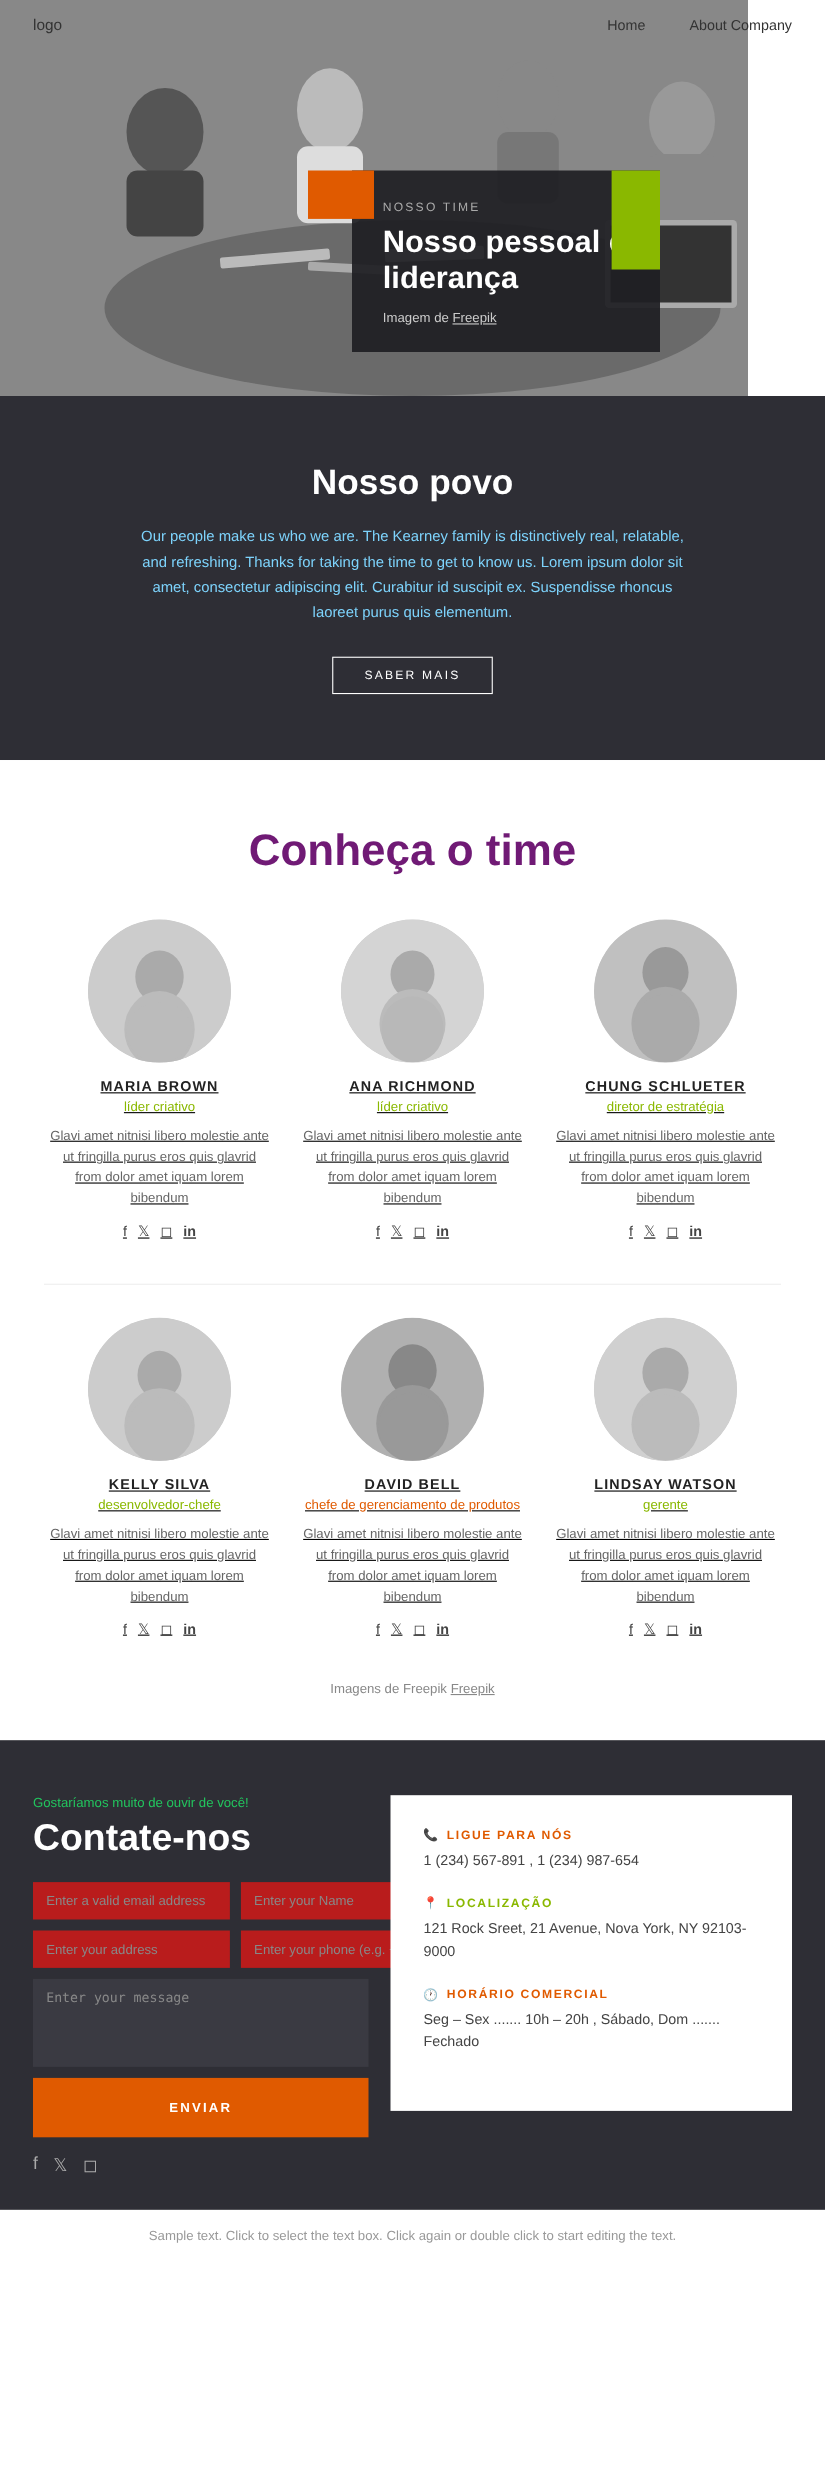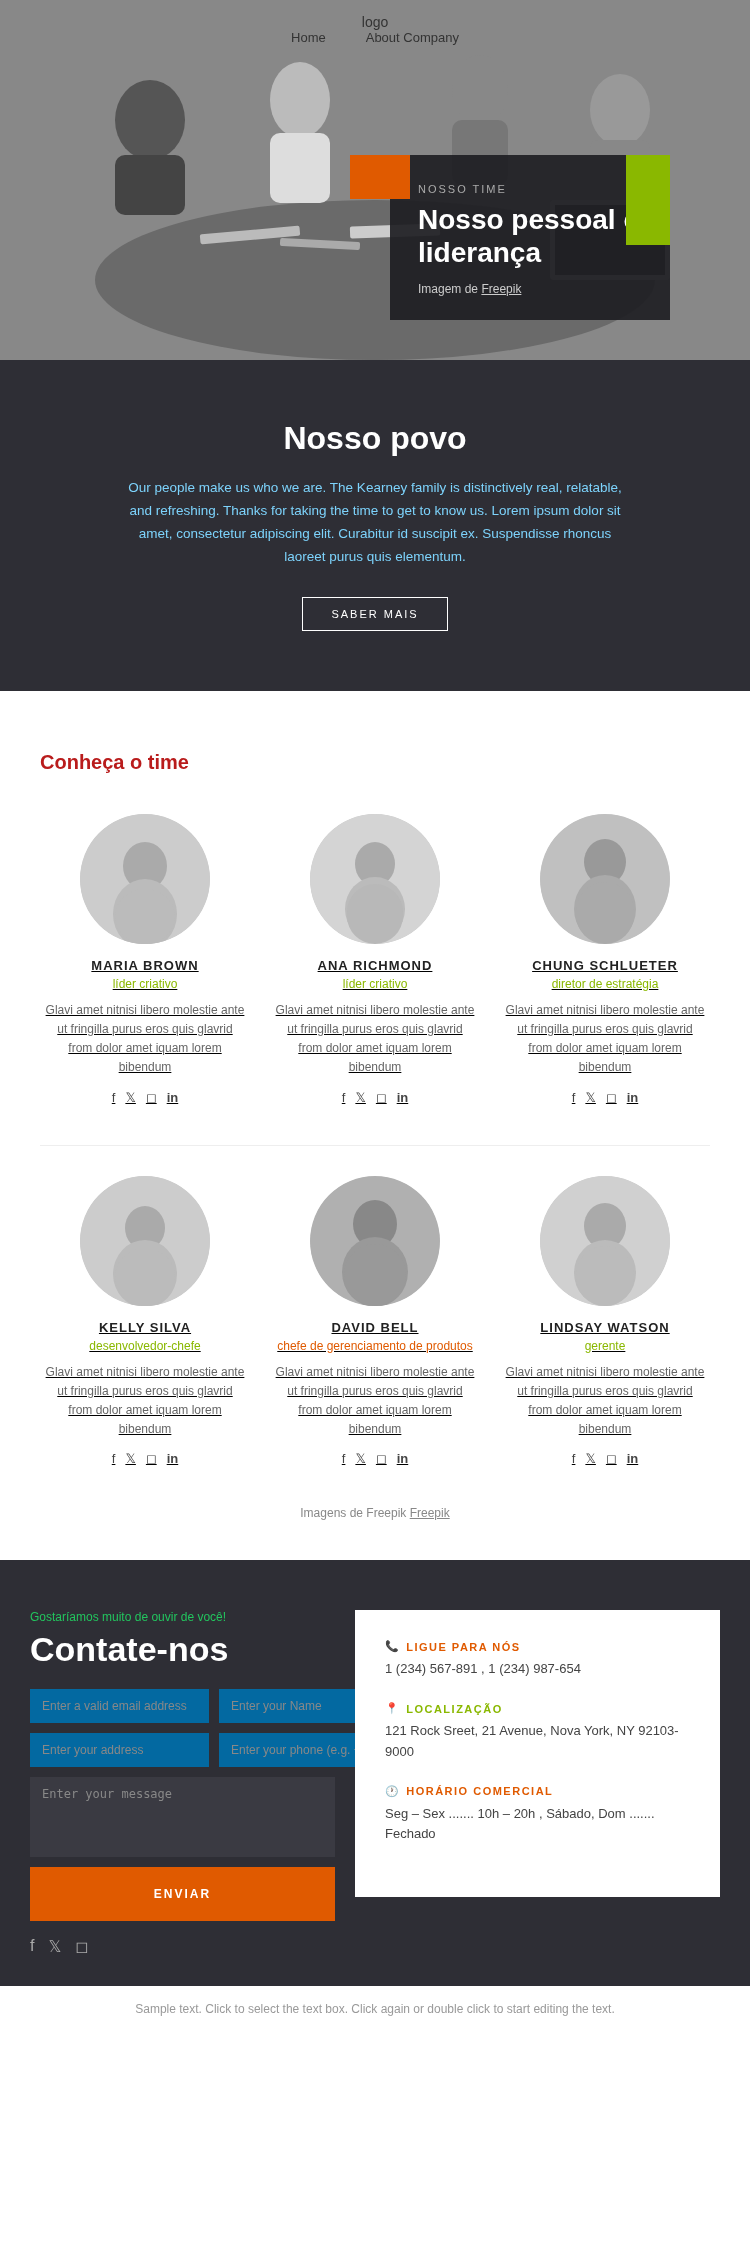--- a/index.html
+++ b/index.html
@@ -3,29 +3,28 @@
   <meta charset="utf-8">
   <style>
     * { box-sizing: border-box; margin: 0; padding: 0; }
     body { font-family: 'Helvetica Neue', Arial, sans-serif; background: #fff; width: 750px; }
 
     
     nav {
       position: absolute; top: 0; left: 0; right: 0; z-index: 10;
       display: flex; justify-content: space-between; align-items: center;
       padding: 14px 30px;
-      flex-direction: column;
     }
     .nav-logo { font-size: 14px; color: #333; font-weight: 500; }
     .nav-links { display: flex; gap: 40px; }
     .nav-link { font-size: 13px; color: #333; text-decoration: none; cursor: pointer; }
 
     
     .hero {
-      position: relative; width: 750px; height: 360px; overflow: hidden; background: #555;
+      position: relative; width: 680px; height: 360px; overflow: hidden; background: #555;
     }
     
     .hero-photo-bg {
       position: absolute; inset: 0;
       background: #777;
     }
     .hero-overlay-box {
       position: absolute; right: 80px; bottom: 40px;
       width: 280px;
     }
@@ -52,21 +51,21 @@
     .section-dark h2 { font-size: 32px; font-weight: 700; margin-bottom: 20px; }
     .section-dark p { font-size: 13.5px; color: #7dd3fc; max-width: 500px; margin: 0 auto 28px; line-height: 1.7; }
     .btn-outline {
       display: inline-block; border: 1px solid #fff; color: #fff;
       padding: 10px 28px; font-size: 11px; letter-spacing: 2px; text-transform: uppercase;
       cursor: pointer; text-decoration: none;
     }
 
     
     .section-team { background: #fff; padding: 60px 40px 40px; }
-    .section-team h2 { font-size: 20px; font-weight: 700; margin-bottom: 40px; color: #b91c1c; }
+    .section-team h2 { font-size: 40px; font-weight: 700; text-align: center; margin-bottom: 40px; color: #701a75; }
 
     .team-row { display: flex; justify-content: space-around; margin-bottom: 40px; gap: 20px; }
     .team-member { flex: 1; text-align: center; max-width: 200px; margin: 0 auto; text-decoration: underline; }
     .team-avatar {
       width: 130px; height: 130px; border-radius: 50%; margin: 0 auto 14px;
       overflow: hidden; background: #ccc; display: flex; align-items: center; justify-content: center;
     }
 
     .member-name { font-size: 13px; font-weight: 700; letter-spacing: 1px; text-transform: uppercase; color: #222; margin-bottom: 4px; }
     .member-role { font-size: 12px; margin-bottom: 10px; }
@@ -84,21 +83,21 @@
     
     .section-contact { background: #2e2e35; padding: 50px 30px 30px; display: flex; gap: 20px; align-items: flex-start; }
     .contact-left { flex: 1; min-width: 280px; }
     .contact-right { flex: 1; min-width: 240px; background: #fff; padding: 30px; }
 
     .contact-tag { font-size: 12px; color: #22c55e; margin-bottom: 6px; }
     .contact-title { font-size: 34px; font-weight: 700; color: #fff; margin-bottom: 20px; }
 
     .form-row { display: flex; gap: 10px; margin-bottom: 10px; }
     .form-input {
-      flex: 1; padding: 10px 12px; font-size: 12px; background: #0369a1;
+      flex: 1; padding: 10px 12px; font-size: 12px; background: #b91c1c;
       border: none; color: #ccc; outline: none;
     }
     .form-input::placeholder { color: #888; }
     .form-textarea {
       width: 100%; padding: 10px 12px; font-size: 12px; background: #3a3a42;
       border: none; color: #ccc; outline: none; resize: none; height: 80px;
       margin-bottom: 10px; display: block;
     }
     .form-textarea::placeholder { color: #888; }
     .btn-submit {

